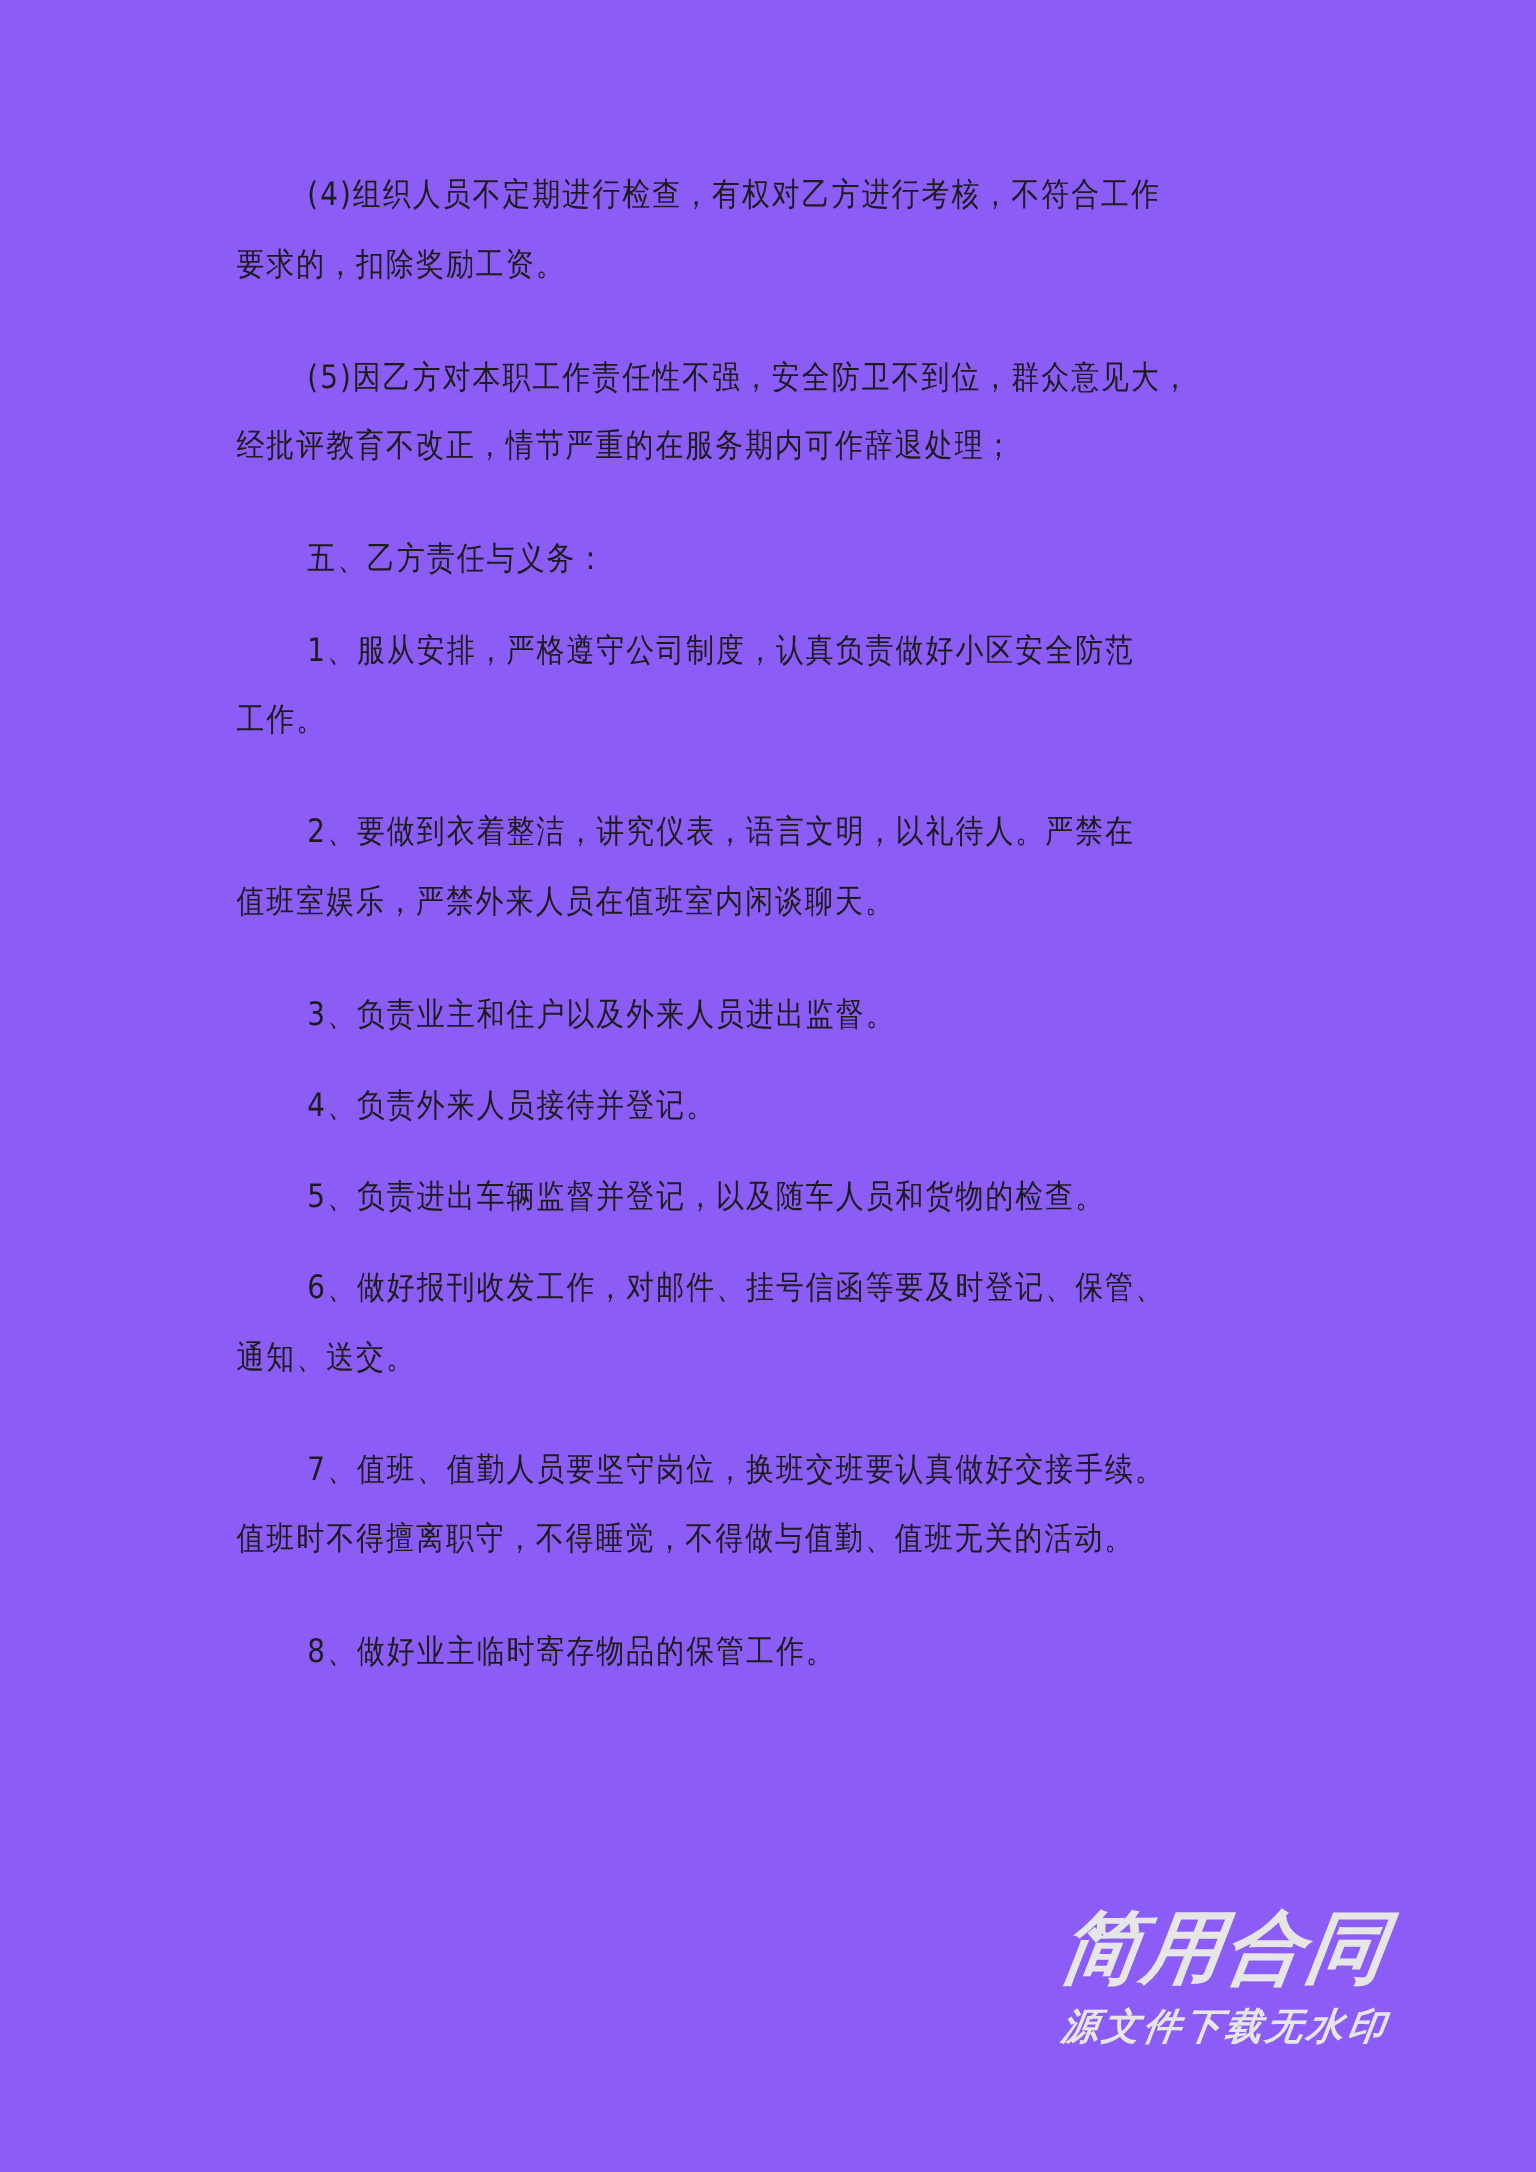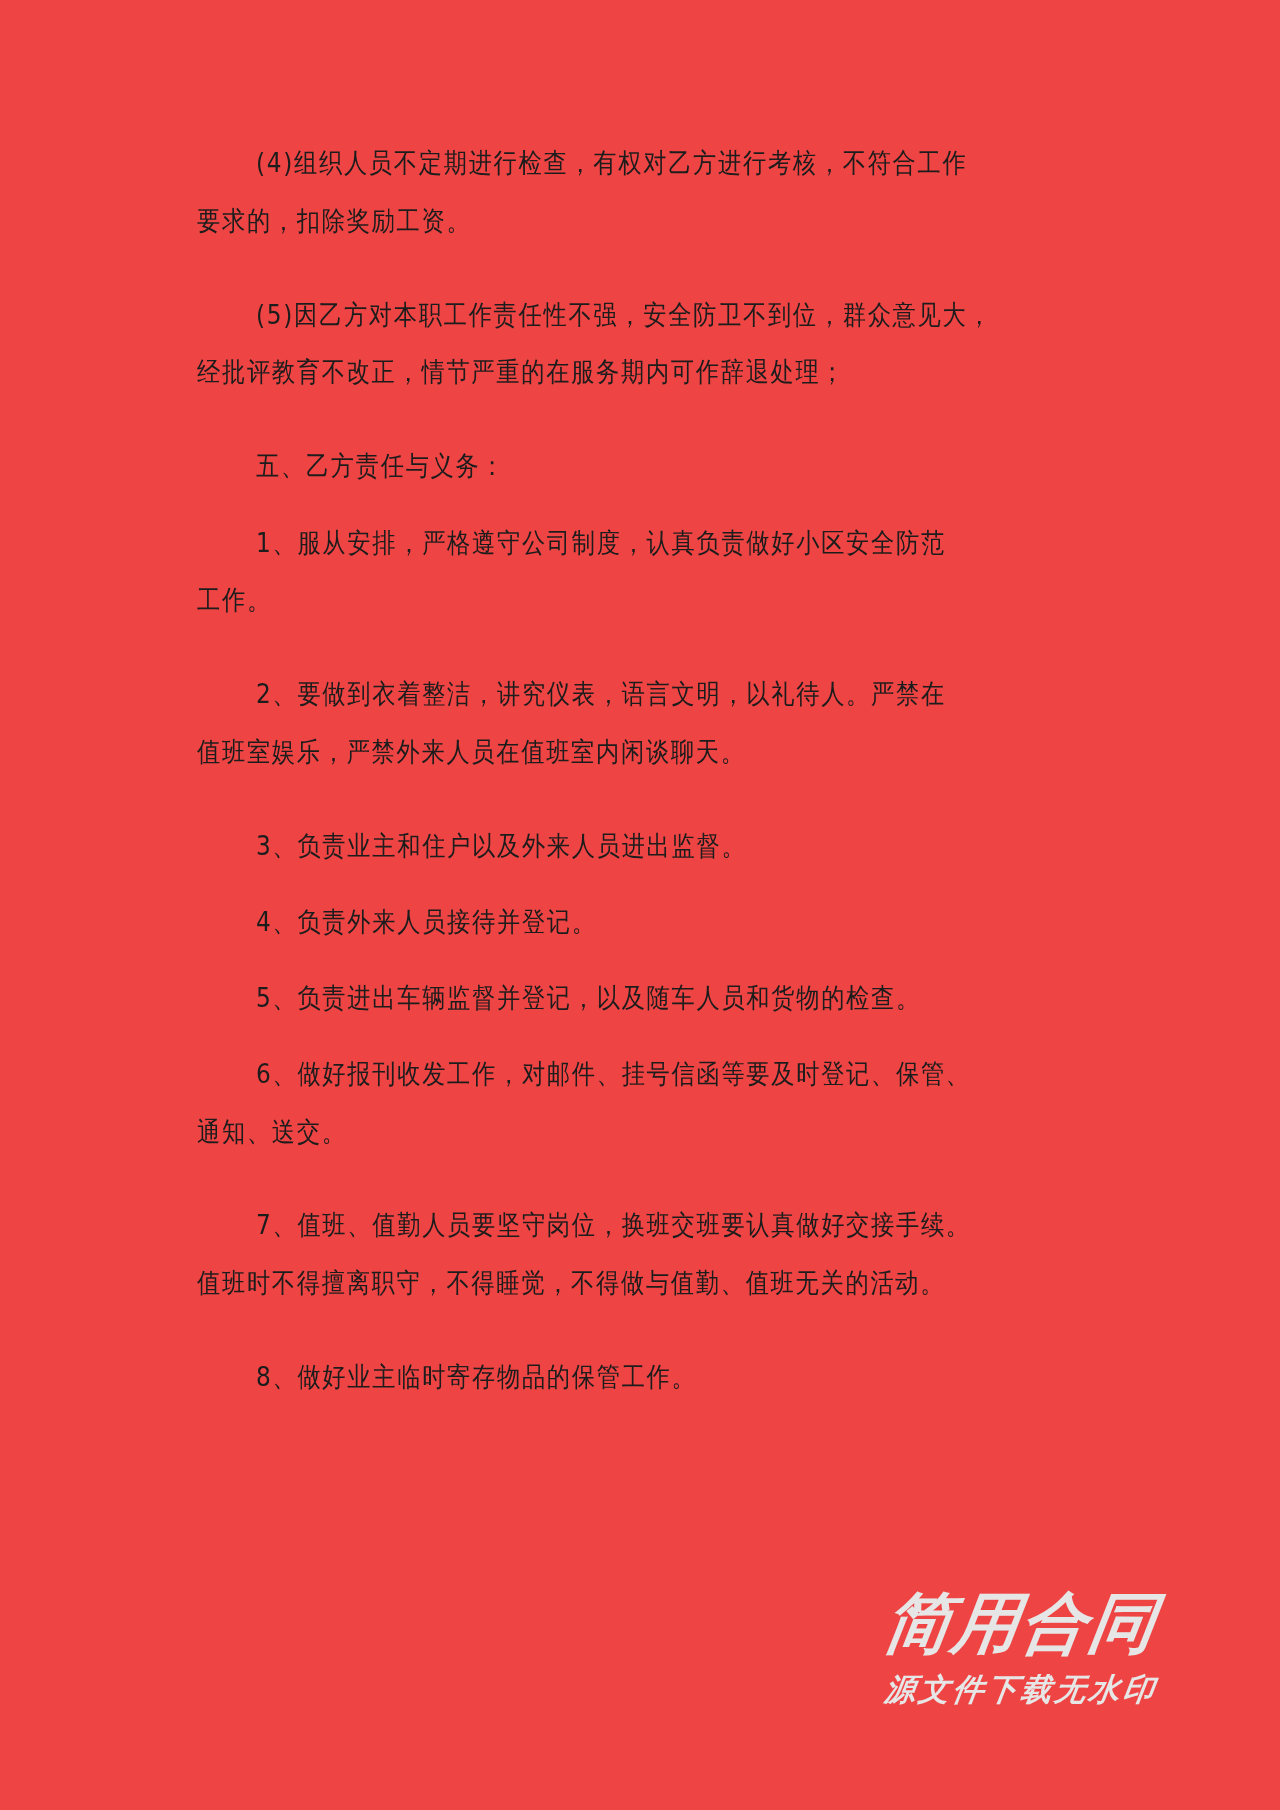--- a/index.html
+++ b/index.html
@@ -14,21 +14,21 @@
       overflow: hidden;
       font-family: "DejaVu Sans", "Liberation Sans", sans-serif;
       color: #1a1a1a;
     }
     .page {
       position: absolute;
       left: 0;
       top: 0;
       width: 1280px;
       height: 1810px;
-      background: #ef4444;
+      background: #8b5cf6;
     }
     .line {
       position: absolute;
       left: 197px;
       font-size: 27px;
       line-height: 36px;
       letter-spacing: 2px;
       white-space: nowrap;
       transform: scaleX(0.86);
       transform-origin: left center;

